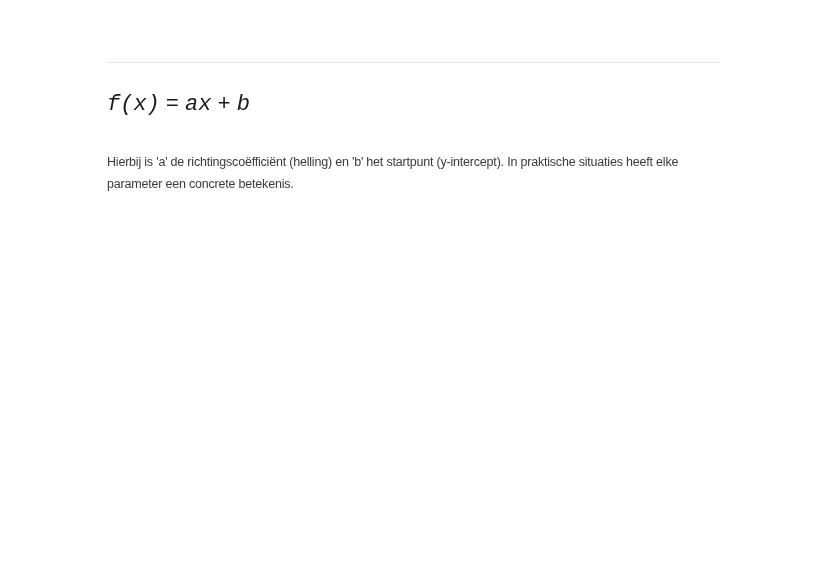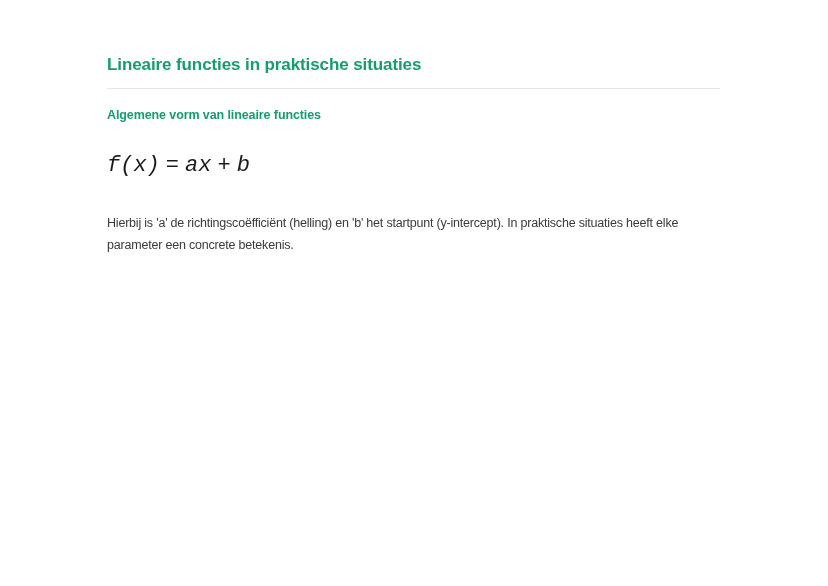--- a/index.html
+++ b/index.html
@@ -72,26 +72,24 @@
     font-style: normal;
     margin: 0 6px;
   }
 </style>
 </head>
 <body>
 
 <div class="page">
   <div class="content">
 
-    <h1 class="doc-title">Lineaire functies in praktische situaties</h1>
 
     <hr class="divider">
 
 
-    <h2 class="section-heading">Algemene vorm van lineaire functies</h2>
 
     <div class="formula-display">
       <span class="math-var">f(x)</span><span class="math-op">=</span><span class="math-var">ax</span><span class="math-op">+</span><span class="math-var">b</span>
     </div>
 
     <p class="body-text">Hierbij is 'a' de richtingscoëfficiënt (helling) en 'b' het startpunt (y-intercept). In praktische situaties heeft elke parameter een concrete betekenis.</p>
 
   </div>
 </div>
 

